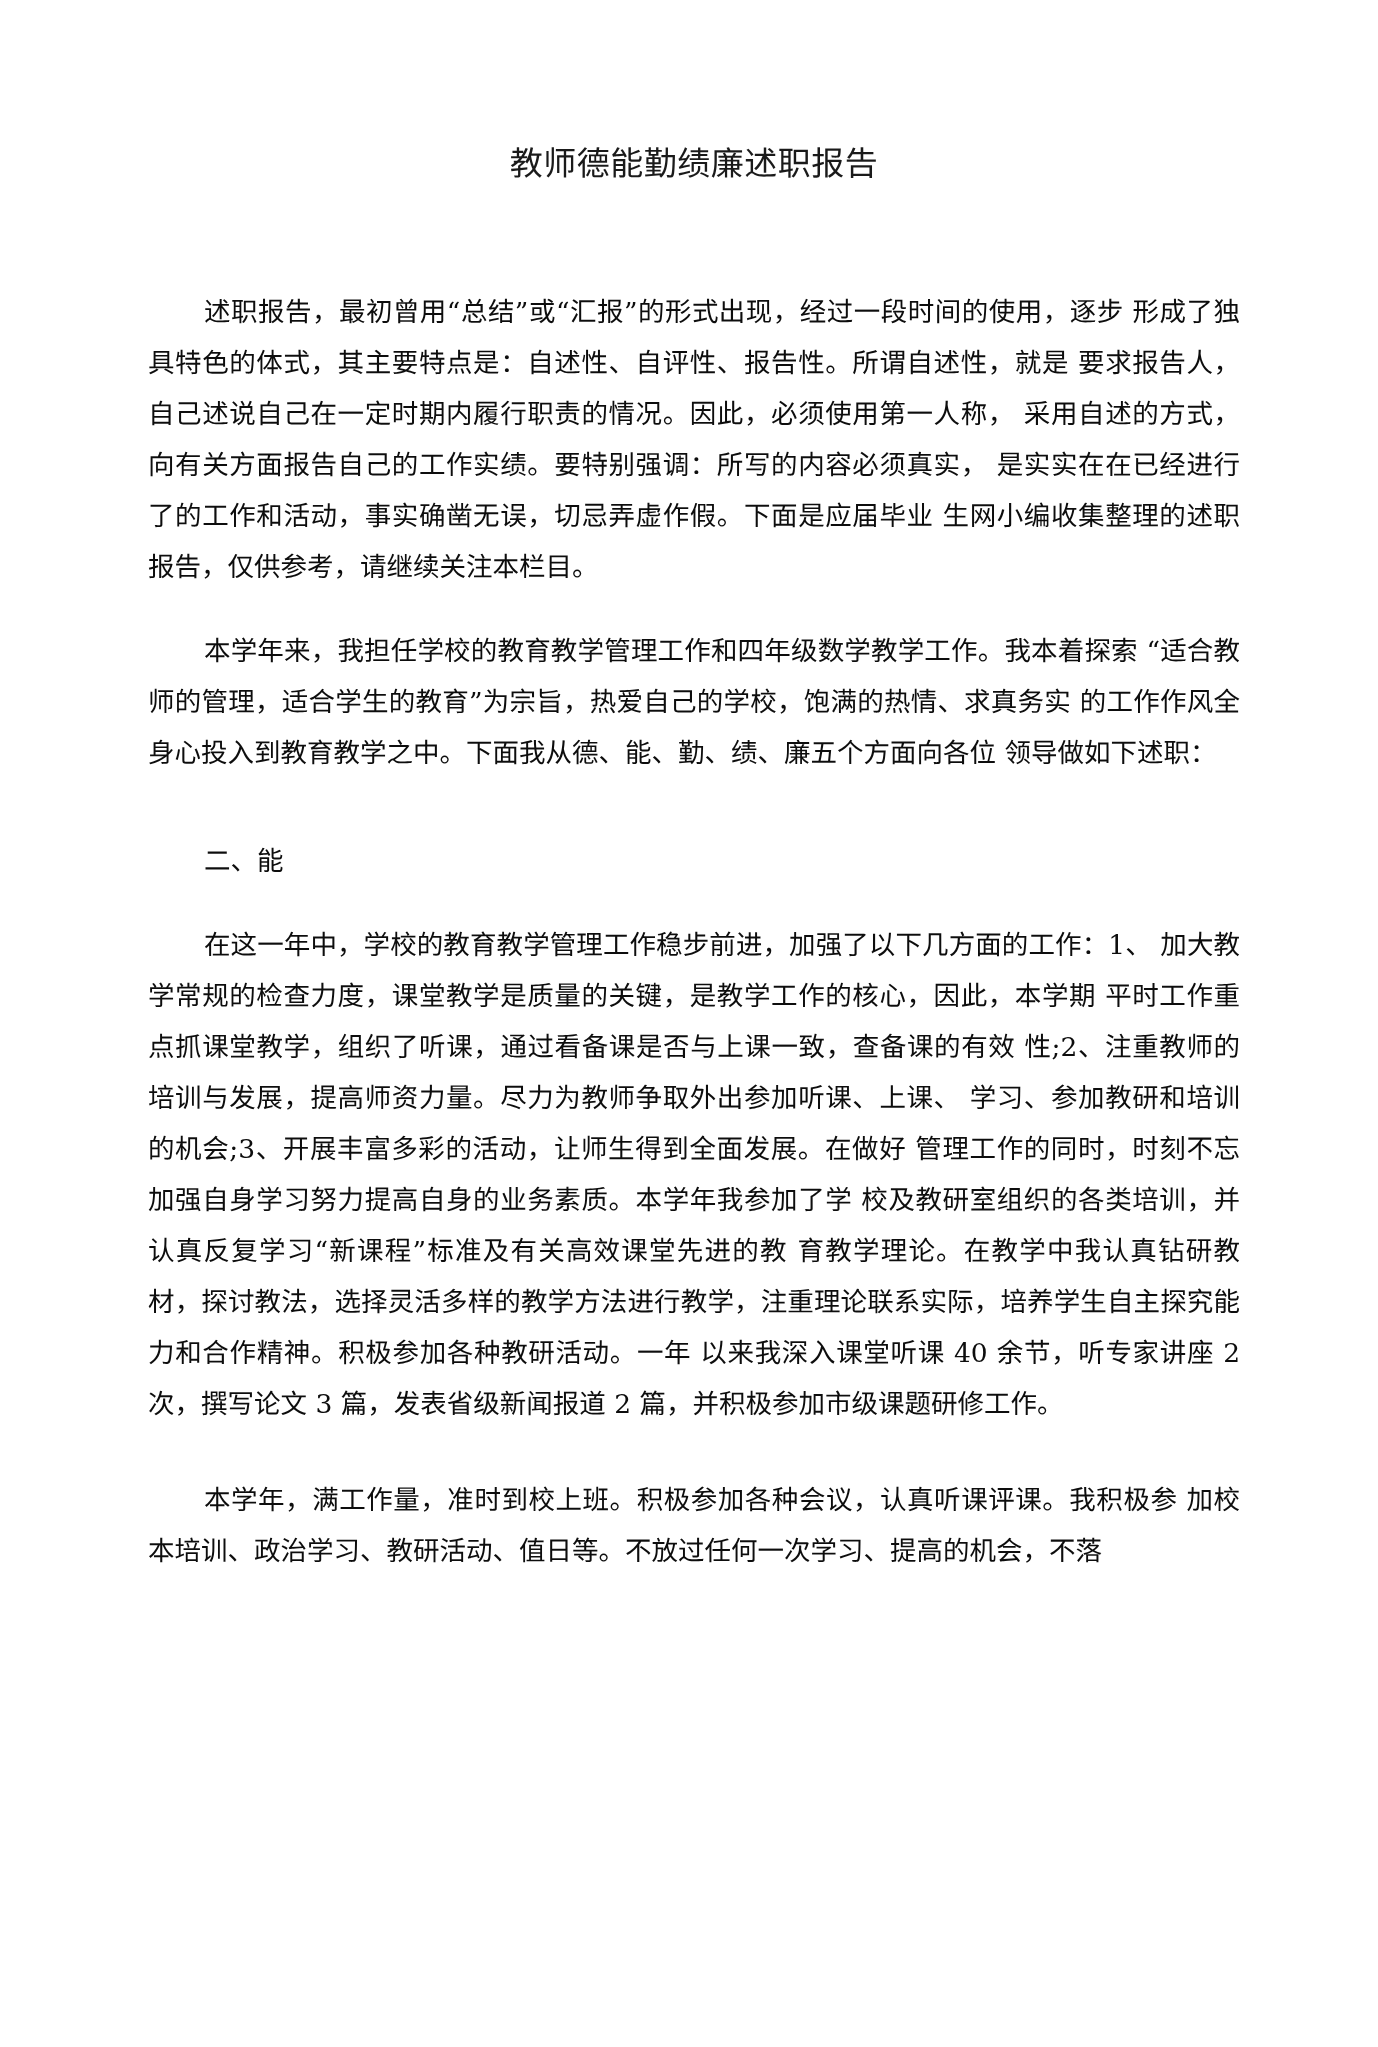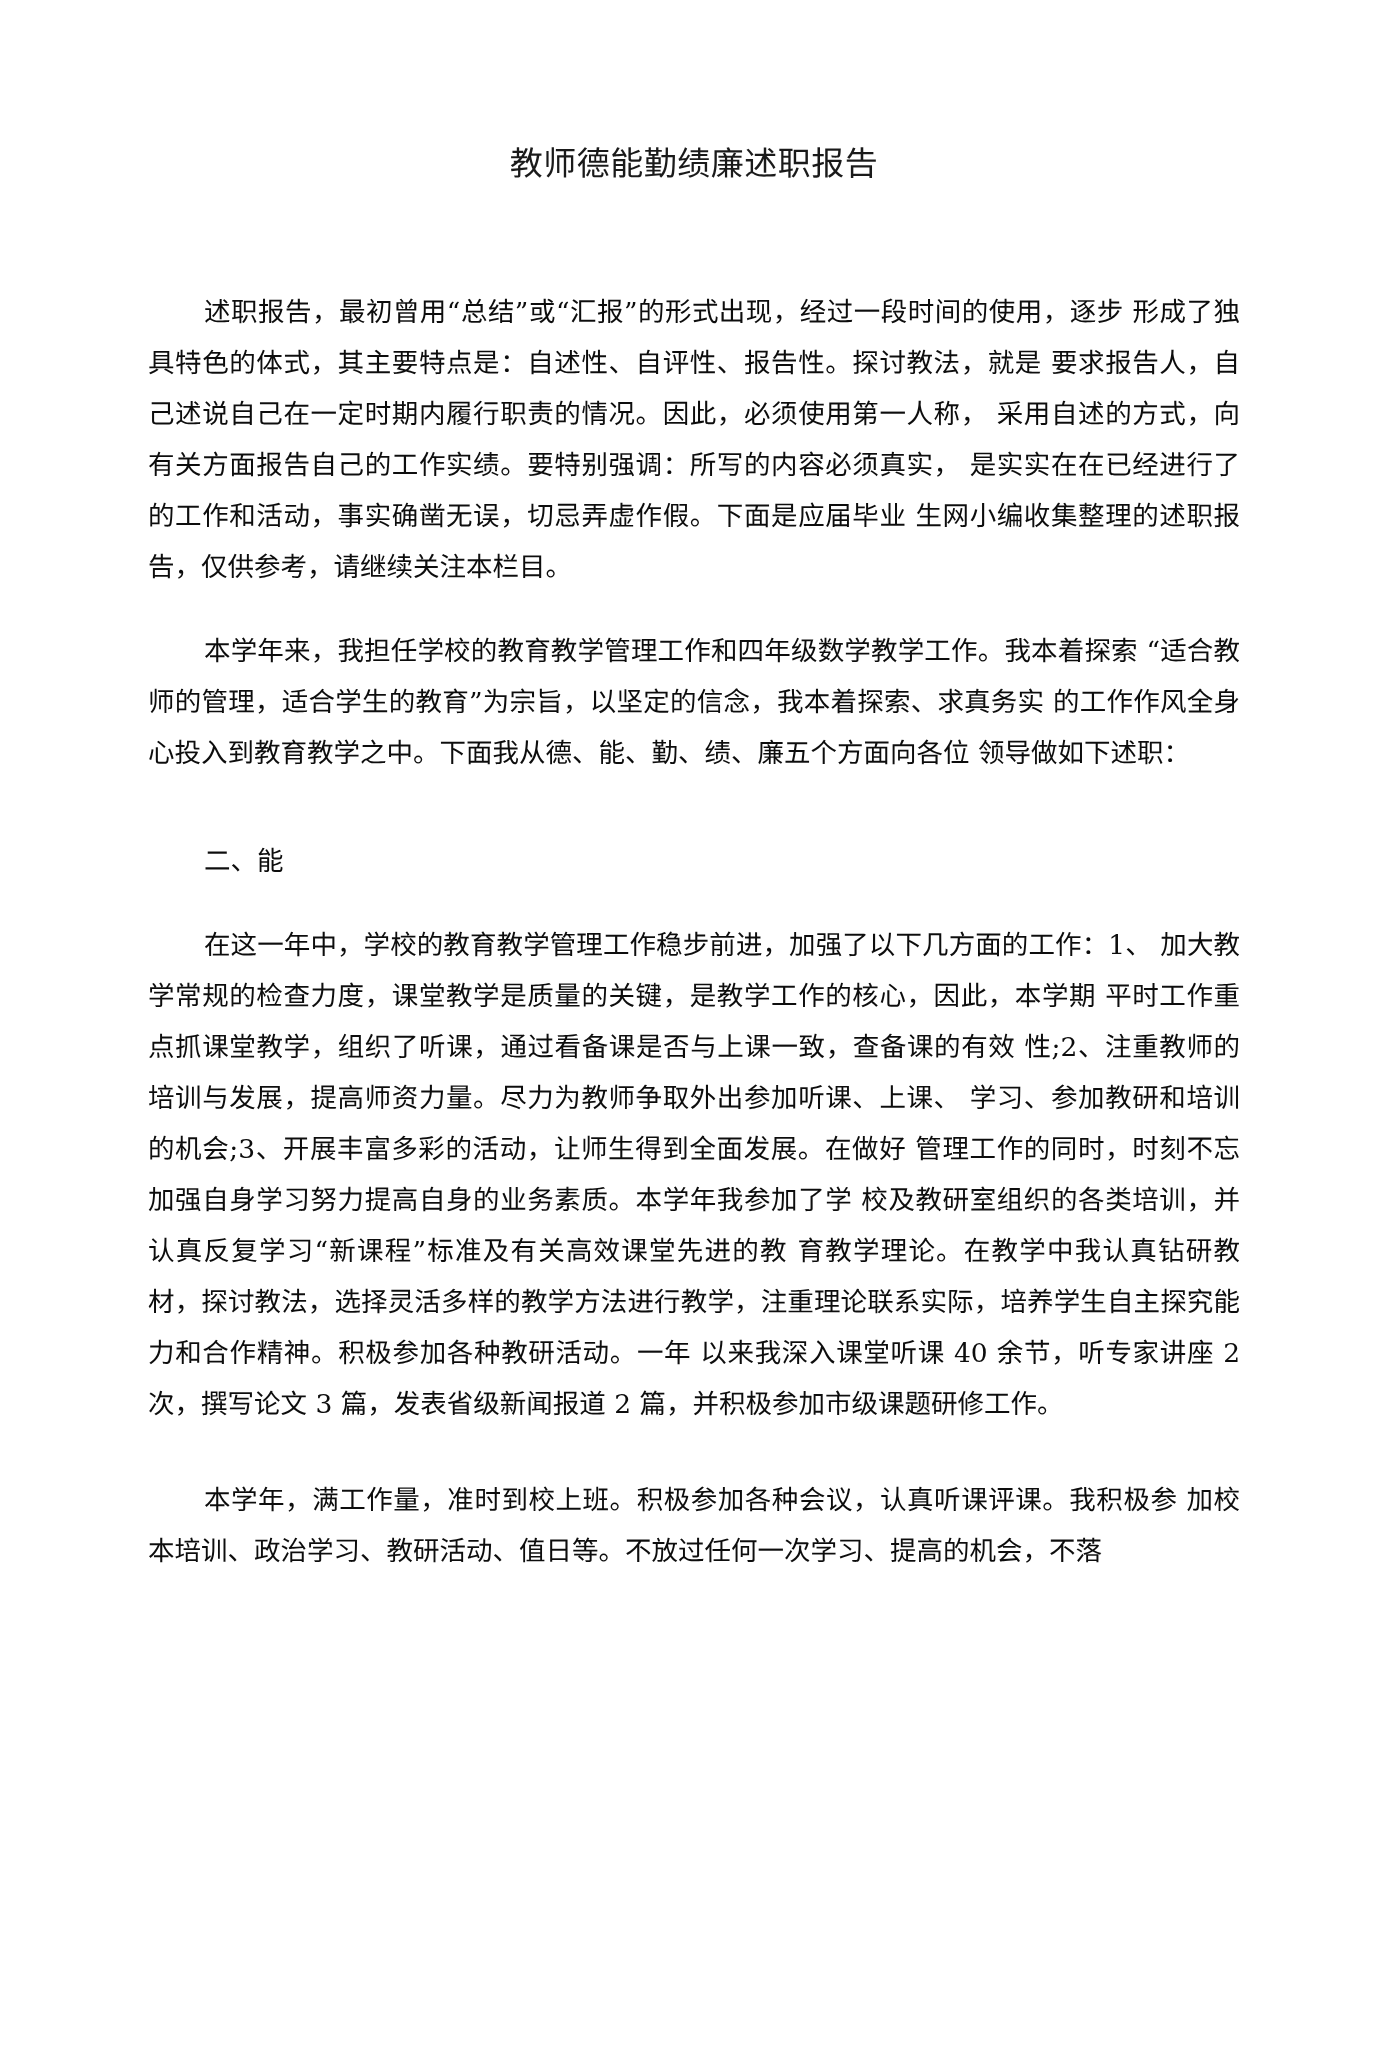--- a/index.html
+++ b/index.html
@@ -68,23 +68,23 @@
 </head>
 <body>
 
 <div class="page">
   <div class="page-body">
 
     <h1 class="doc-title">教师德能勤绩廉述职报告</h1>
 
     <div class="spacer-after-title"></div>
 
-    <p class="para indent">述职报告，最初曾用“总结”或“汇报”的形式出现，经过一段时间的使用，逐步 形成了独具特色的体式，其主要特点是：自述性、自评性、报告性。探讨教法，就是 要求报告人，自己述说自己在一定时期内履行职责的情况。因此，必须使用第一人称， 采用自述的方式，向有关方面报告自己的工作实绩。要特别强调：所写的内容必须真实， 是实实在在已经进行了的工作和活动，事实确凿无误，切忌弄虚作假。下面是应届毕业 生网小编收集整理的述职报告，仅供参考，请继续关注本栏目。</p>
+    <p class="para indent">述职报告，最初曾用“总结”或“汇报”的形式出现，经过一段时间的使用，逐步 形成了独具特色的体式，其主要特点是：自述性、自评性、报告性。所谓自述性，就是 要求报告人，自己述说自己在一定时期内履行职责的情况。因此，必须使用第一人称， 采用自述的方式，向有关方面报告自己的工作实绩。要特别强调：所写的内容必须真实， 是实实在在已经进行了的工作和活动，事实确凿无误，切忌弄虚作假。下面是应届毕业 生网小编收集整理的述职报告，仅供参考，请继续关注本栏目。</p>
 
-    <p class="para indent">本学年来，我担任学校的教育教学管理工作和四年级数学教学工作。我本着探索 “适合教师的管理，适合学生的教育”为宗旨，以坚定的信念，我本着探索、求真务实 的工作作风全身心投入到教育教学之中。下面我从德、能、勤、绩、廉五个方面向各位 领导做如下述职：</p>
+    <p class="para indent">本学年来，我担任学校的教育教学管理工作和四年级数学教学工作。我本着探索 “适合教师的管理，适合学生的教育”为宗旨，热爱自己的学校，饱满的热情、求真务实 的工作作风全身心投入到教育教学之中。下面我从德、能、勤、绩、廉五个方面向各位 领导做如下述职：</p>
 
     <div class="gap-sm"></div>
 
 
 
     <div class="gap-sm"></div>
 
     <h2 class="section-heading">二、能</h2>
 
     <p class="para indent">在这一年中，学校的教育教学管理工作稳步前进，加强了以下几方面的工作：1、 加大教学常规的检查力度，课堂教学是质量的关键，是教学工作的核心，因此，本学期 平时工作重点抓课堂教学，组织了听课，通过看备课是否与上课一致，查备课的有效 性;2、注重教师的培训与发展，提高师资力量。尽力为教师争取外出参加听课、上课、 学习、参加教研和培训的机会;3、开展丰富多彩的活动，让师生得到全面发展。在做好 管理工作的同时，时刻不忘加强自身学习努力提高自身的业务素质。本学年我参加了学 校及教研室组织的各类培训，并认真反复学习“新课程”标准及有关高效课堂先进的教 育教学理论。在教学中我认真钻研教材，探讨教法，选择灵活多样的教学方法进行教学，注重理论联系实际，培养学生自主探究能力和合作精神。积极参加各种教研活动。一年 以来我深入课堂听课 40 余节，听专家讲座 2 次，撰写论文 3 篇，发表省级新闻报道 2 篇，并积极参加市级课题研修工作。</p>

